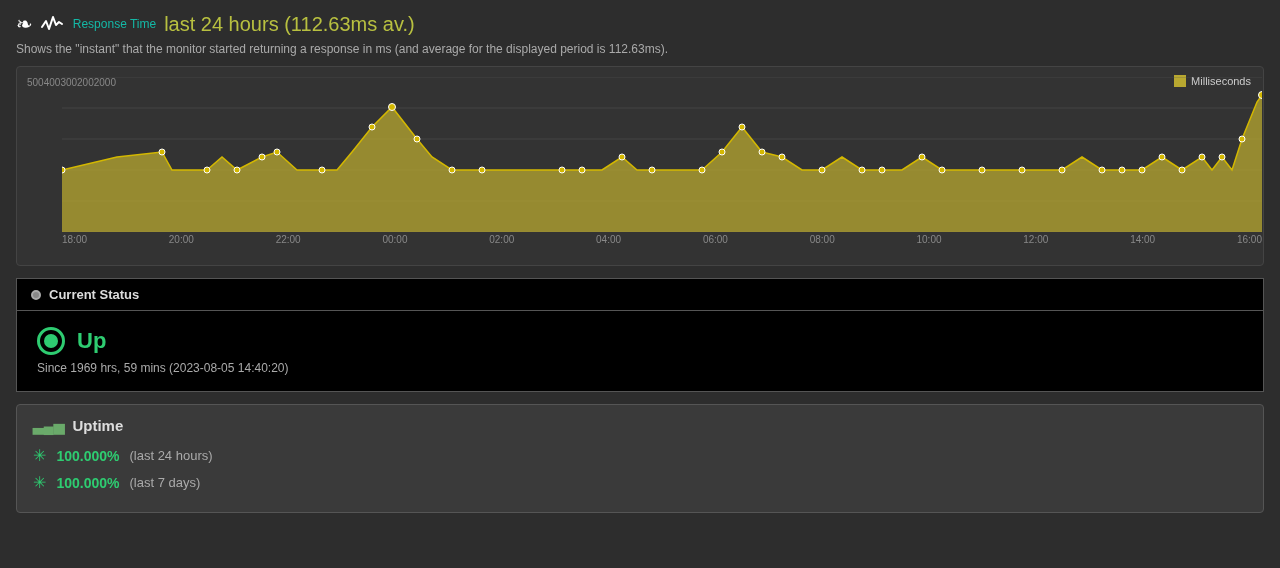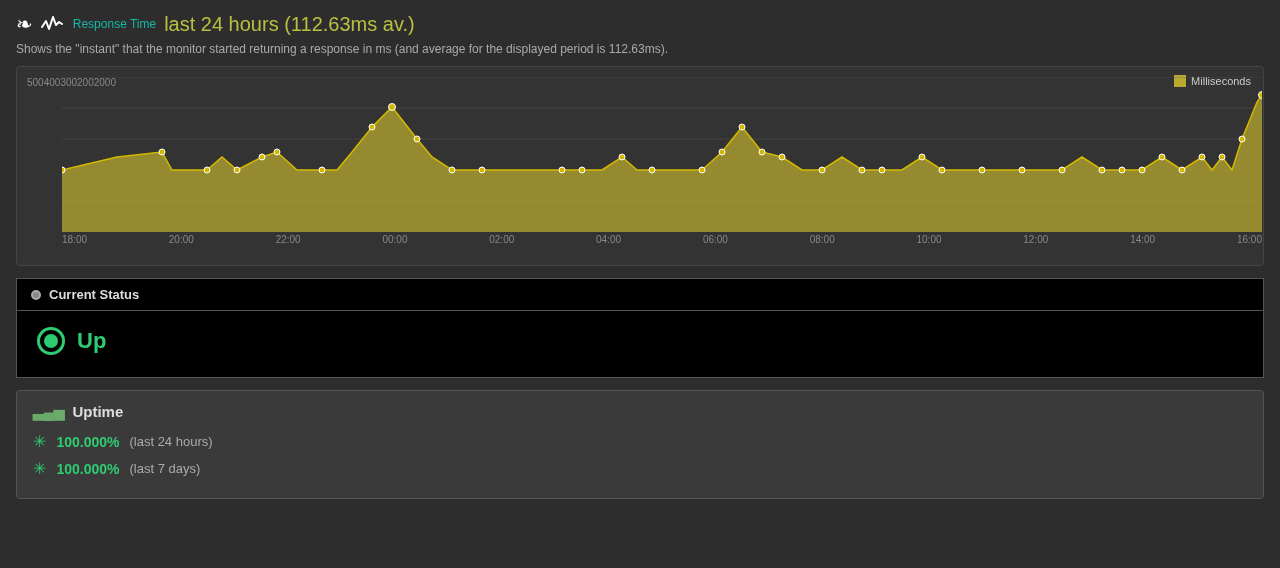--- a/index.html
+++ b/index.html
@@ -414,20 +414,21 @@
       <div class="dot"></div>
       <span>Current Status</span>
     </div>
     <div class="status-body">
       <div class="status-up-row">
         <div class="status-indicator">
           <div class="status-indicator-inner"></div>
         </div>
         <span class="status-up-label">Up</span>
       </div>
+      <div class="status-since">Since 1969 hrs, 59 mins (2023-08-05 14:40:20)</div>
     </div>
   </div>
 
   <div class="uptime-section">
     <div class="uptime-header">
       <span class="bar-icon">▃▄▅</span>
       <span>Uptime</span>
     </div>
     <div class="uptime-row">
       <span class="gear-icon">✳</span>

